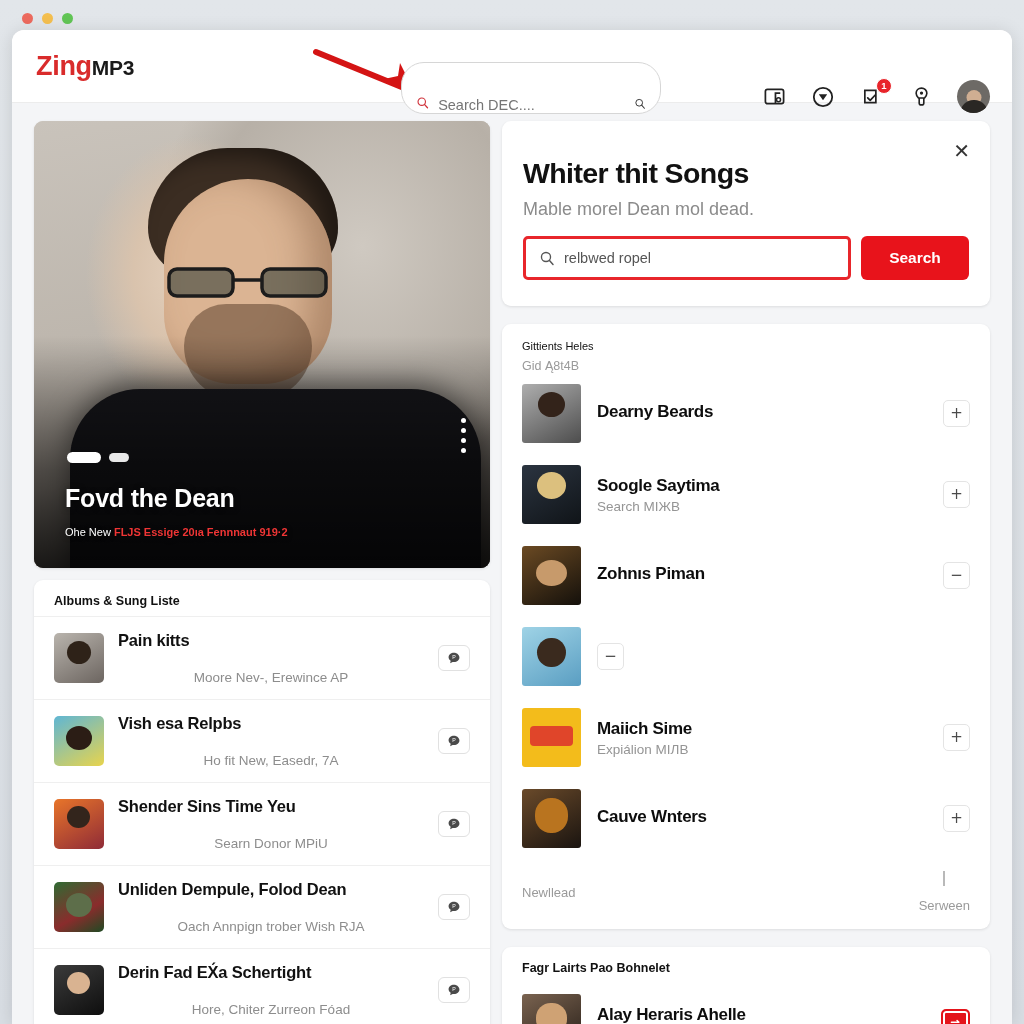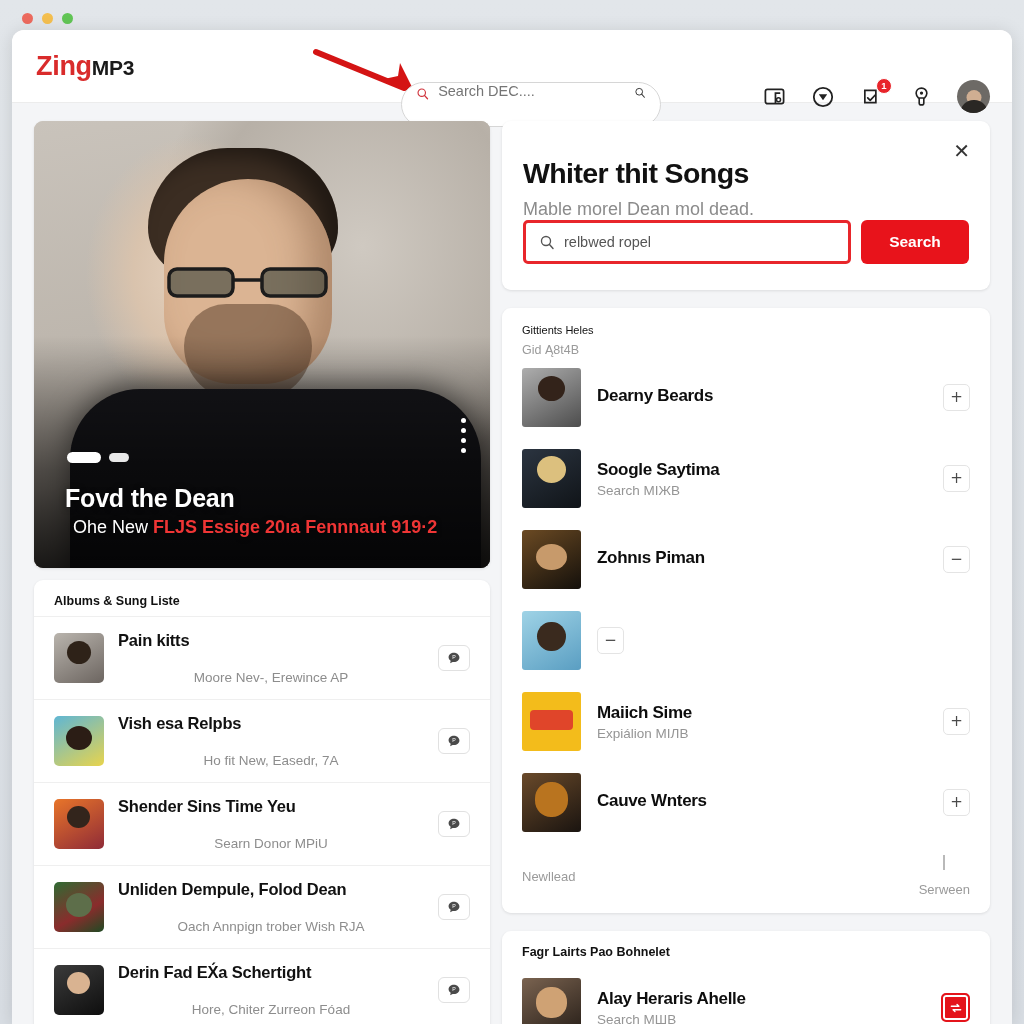--- a/index.html
+++ b/index.html
@@ -29,23 +29,23 @@
   
   .header{
     height:73px; background:#ffffff; display:flex; align-items:center;
     padding:16px 24px; border-bottom:1px solid #ececec; position:relative;
   }
   .logo{ font-size:27px; font-weight:700; letter-spacing:-.3px; }
   .logo .zing{ color:#d92b2b; }
   .logo .mp3{ color:#1a1a1a; font-size:21px; font-weight:700; }
 
   .searchwrap{
-    position:absolute; left:389px; top:52px; width:260px; height:45px;
+    position:absolute; left:389px; top:32px; width:260px; height:52px;
     background:#fff; border:1px solid #d6d6d6; border-radius:23px;
-    display:flex; align-items:flex-start; padding:0 14px; gap:9px;
+    display:flex; align-items:flex-end; padding:0 14px; gap:9px;
   }
   .searchwrap .inp{
     flex:1; font-size:14.5px; color:#8a8a8a; border:none; outline:none;
     background:transparent; font-family:inherit;
   }
   .mag{ display:block; }
 
   .hicons{ position:absolute; right:22px; top:50px; display:flex; align-items:center; gap:23px; }
   .hicon{ width:26px; height:26px; display:flex; align-items:center; justify-content:center; position:relative; cursor:pointer; }
   .badge{
@@ -116,23 +116,22 @@
   }
   .hero .pills{ position:absolute; left:33px; bottom:105px; display:flex; align-items:center; gap:8px;}
   .pill1{ width:34px; height:11px; background:#fff; border-radius:6px; }
   .pill2{ width:20px; height:9px; background:#e8e8e8; border-radius:5px; }
   .hero .htitle{
     position:absolute; left:31px; bottom:55px; color:#fff;
     font-size:25px; font-weight:700; letter-spacing:-.2px;
     text-shadow:0 1px 6px rgba(0,0,0,.55);
   }
   .hero .hsub{
-    position:absolute; left:31px; bottom:30px; font-size:18px; color:#fff;
+    position:absolute; left:31px; bottom:30px; font-size:11px; color:#fff;
     text-shadow:0 1px 5px rgba(0,0,0,.6);
-    margin-left:8px;
   }
   .hero .hsub .redpart{ color:#ef3535; font-weight:700; filter: blur(.25px); }
   .hero .kebab{
     position:absolute; right:24px; bottom:115px; display:flex; flex-direction:column; gap:5px; cursor:pointer;
   }
   .hero .kebab i{ width:5px; height:5px; background:#fff; border-radius:50%; display:block; }
 
   
   .card{ background:#fff; border-radius:9px; box-shadow:0 1px 3px rgba(0,0,0,.10); }
   .card-title{ font-size:12.5px; font-weight:700; color:#111; padding:14px 20px 8px 20px; }
@@ -153,21 +152,21 @@
   }
 
   
   .modal{ position:relative; padding:24px 21px 26px 21px; }
   .modal .close{
     position:absolute; right:20px; top:20px; font-size:20px; color:#333;
     cursor:pointer; line-height:1; font-family:"DejaVu Sans", sans-serif;
   }
   .modal h1{ font-size:28.5px; font-weight:700; color:#111; letter-spacing:-.6px; margin-top:12px;}
   .modal .msub{ font-size:18px; color:#8b8b8b; margin-top:9px; }
-  .modalrow{ display:flex; gap:10px; align-items:stretch; }
+  .modalrow{ display:flex; gap:10px; margin-top:16px; align-items:stretch; }
   .modalfield{
     flex:1; border:3px solid #e8262b; border-radius:5px; background:#fff;
     display:flex; align-items:center; gap:9px; padding:0 13px; height:44px;
   }
   .modalfield .mv{ font-size:14.5px; color:#555; }
   .searchbtn{
     width:108px; background:#e8131b; color:#fff; font-size:15.5px; font-weight:700;
     border:none; border-radius:6px; cursor:pointer; font-family:inherit;
   }
 

